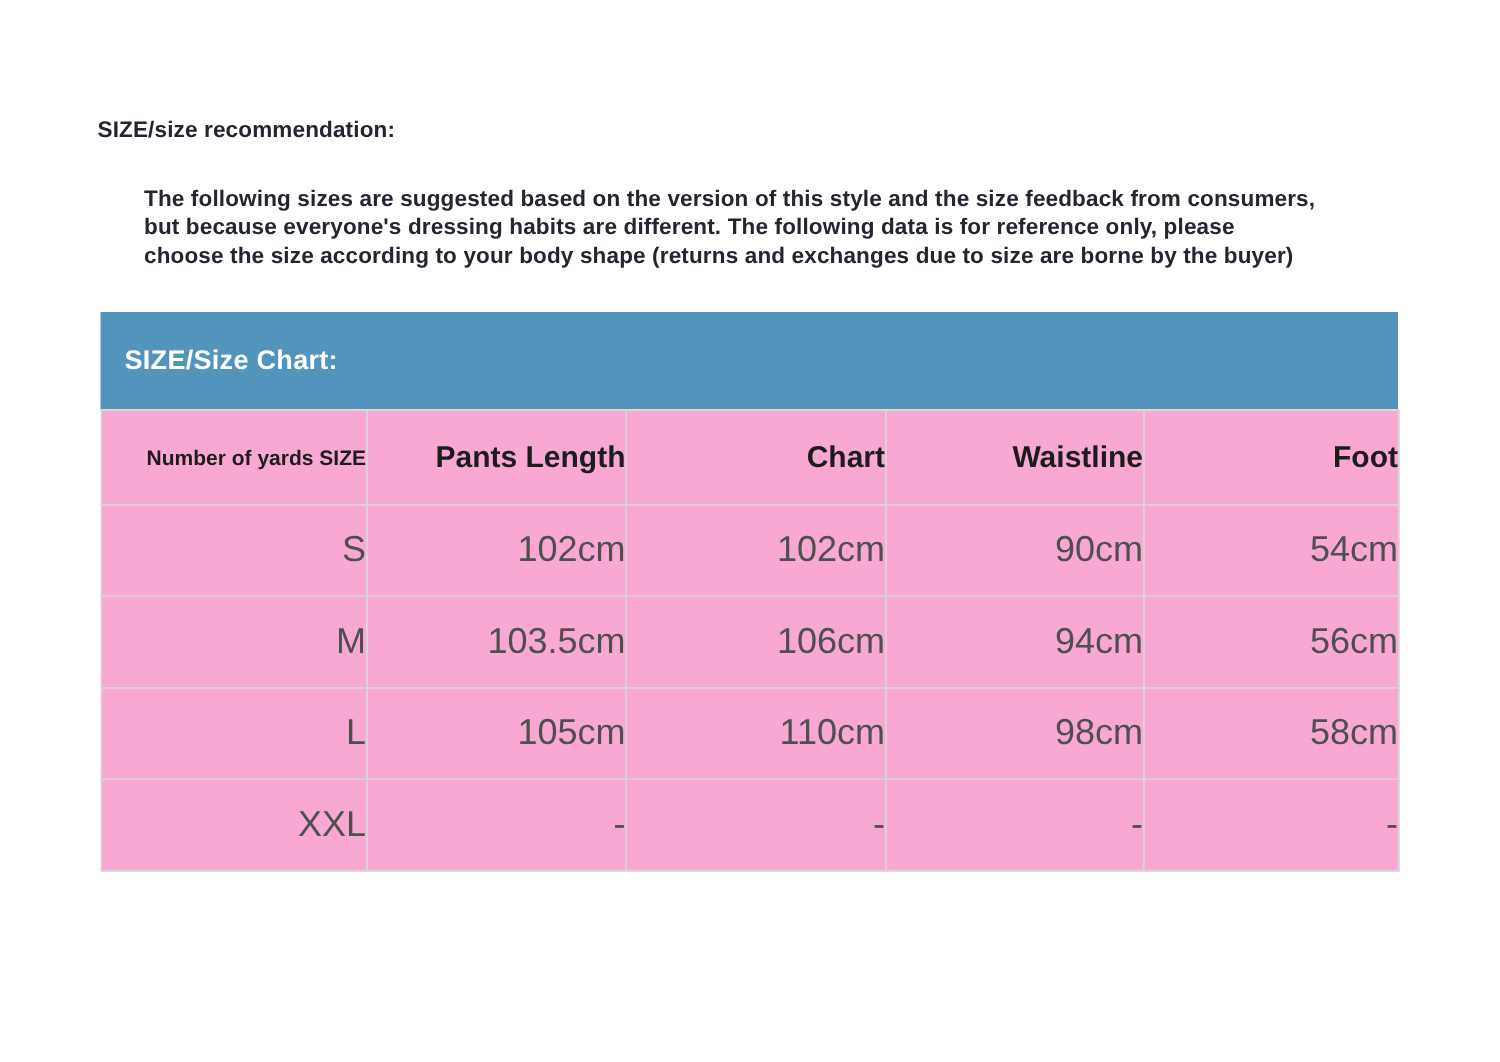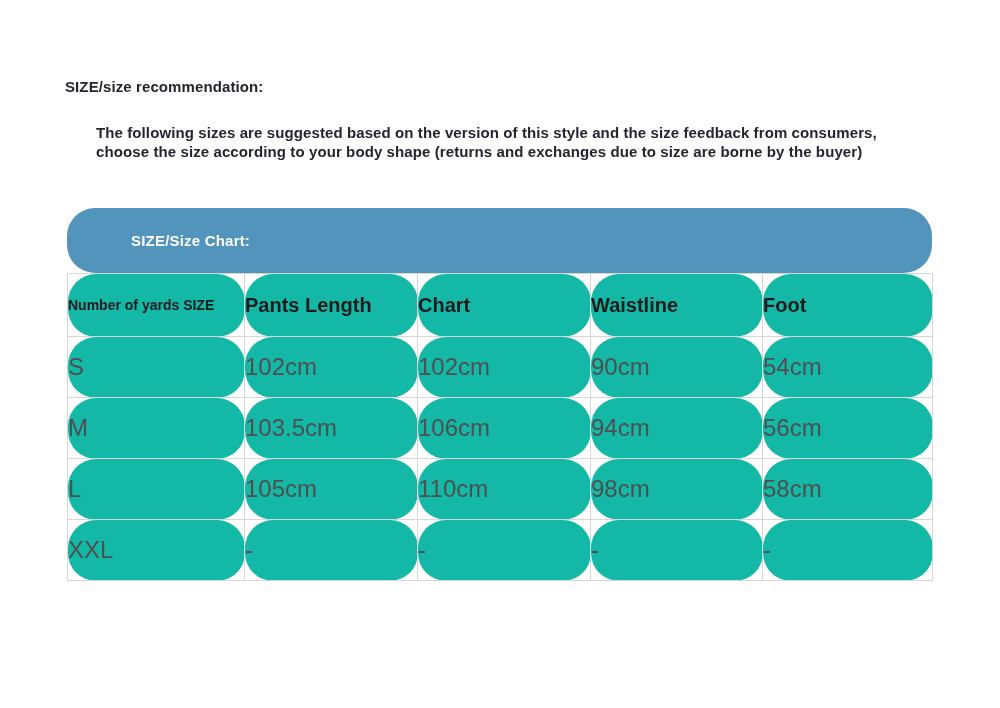--- a/index.html
+++ b/index.html
@@ -1,15 +1,15 @@
 <!DOCTYPE html>
 <html><head>
 <meta charset="utf-8">
 <style>
-  * { margin: 0; padding: 0; box-sizing: border-box; border-radius: 28px; }
+  * { margin: 0; padding: 0; box-sizing: border-box; }
   html, body {
     width: 1000px; height: 708px;
     background: #ffffff;
     font-family: "Liberation Sans", sans-serif;
     overflow: hidden;
   }
   .page {
     position: relative;
     width: 1000px; height: 708px;
     background: #ffffff;
@@ -37,39 +37,38 @@
     position: absolute;
     left: 67px; top: 208px;
     width: 865px; height: 65px;
     background: #5294BC;
     display: flex;
     align-items: center;
     padding-left: 16px;
   }
   .chart-banner-title {
     color: #ffffff;
-    font-size: 15px;
+    font-size: 18px;
     font-weight: bold;
     letter-spacing: 0.2px;
-    margin-left: 48px;
   }
   table.size-table {
     position: absolute;
     left: 67px; top: 273px;
     width: 865px;
     border-collapse: collapse;
     table-layout: fixed;
     background: #ffffff;
   }
   table.size-table th,
   table.size-table td {
     border: 1px solid #d6d6d6;
-    text-align: left;
+    text-align: right;
     vertical-align: middle;
-    background: #14b8a6;
+    background: #f9a8d4;
   }
   table.size-table th {
     height: 63px;
     font-size: 20px;
     font-weight: bold;
     color: #1c1c1c;
   }
   table.size-table th.col-size {
     font-size: 14px;
   }
@@ -87,20 +86,21 @@
 </style>
 </head>
 <body>
 
 <div class="page">
 
   <div class="intro">
     <div class="intro-heading">SIZE/size recommendation:</div>
     <div class="intro-paragraph">
       <div>The following sizes are suggested based on the version of this style and the size feedback from consumers,</div>
+      <div>but because everyone's dressing habits are different. The following data is for reference only, please</div>
       <div>choose the size according to your body shape (returns and exchanges due to size are borne by the buyer)</div>
     </div>
   </div>
 
   <div class="chart-banner">
     <span class="chart-banner-title">SIZE/Size Chart:</span>
   </div>
 
   <table class="size-table">
     <colgroup>

